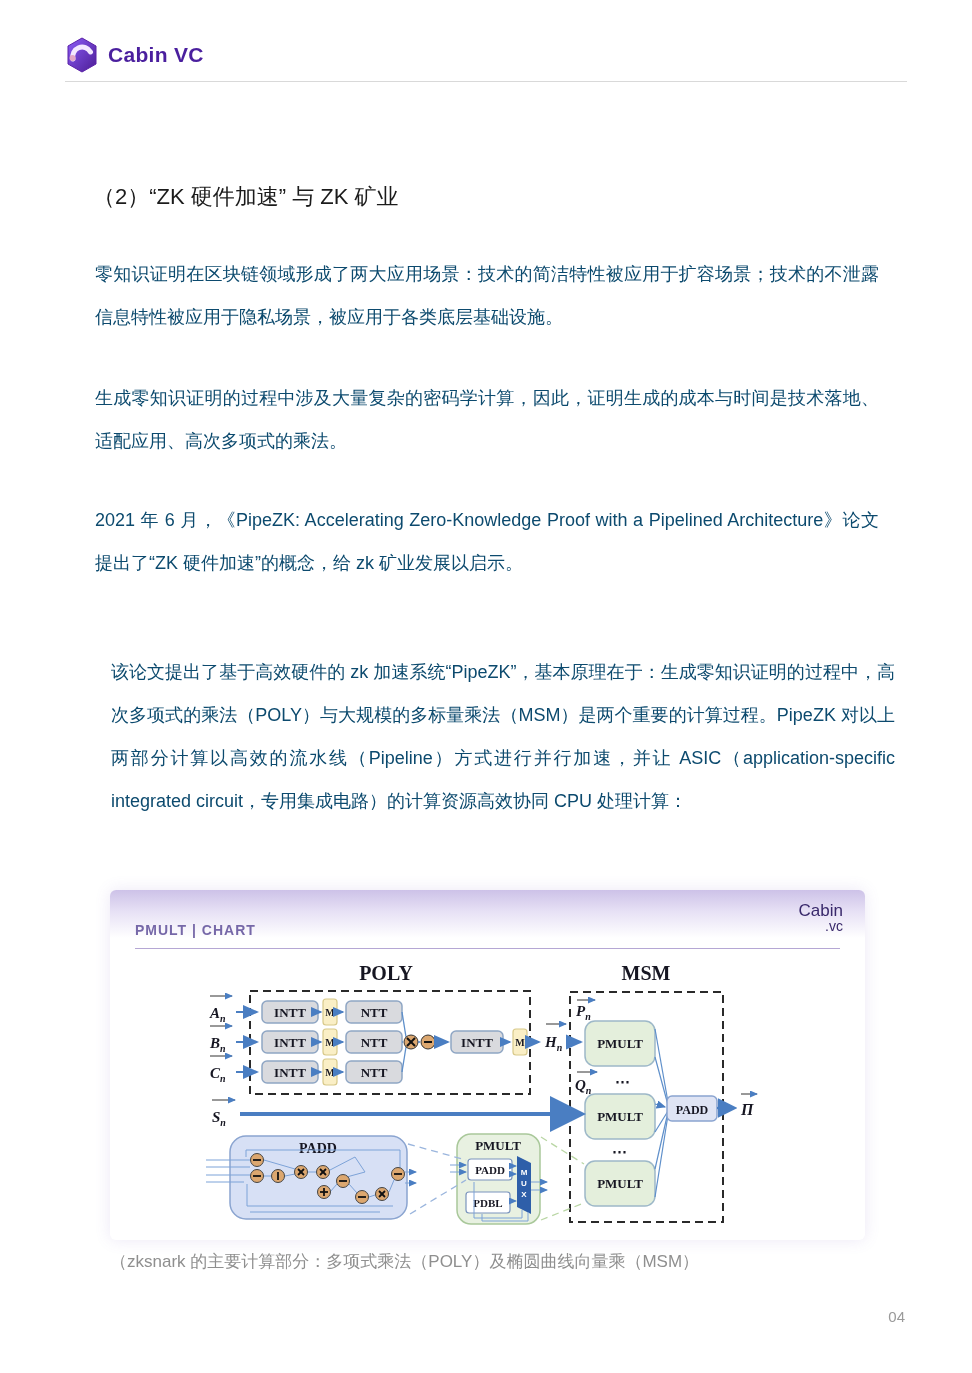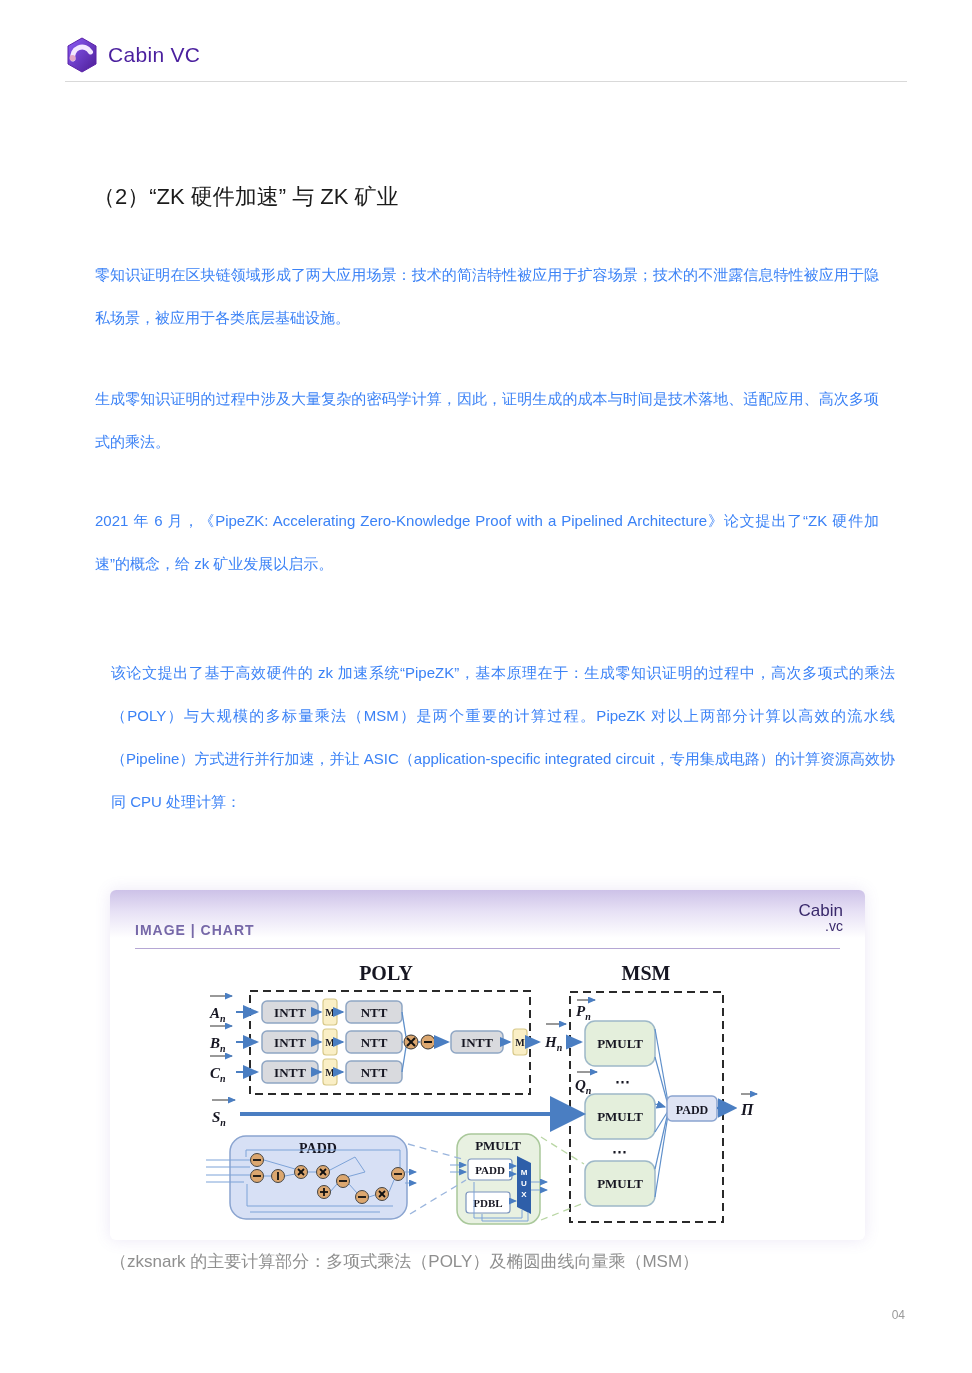--- a/index.html
+++ b/index.html
@@ -2,39 +2,39 @@
 <html><head>
 <meta charset="utf-8">
 <style>
   html,body{margin:0;padding:0;}
   body{
     width:972px;height:1373px;position:relative;background:#ffffff;
     font-family:"Liberation Sans",sans-serif;color:#2e2e2e;overflow:hidden;
   }
   
   .hdr-logo{position:absolute;top:36px;left:64px;display:flex;align-items:center;gap:8px;}
-  .hdr-logo .brand-text{font-size:21px;font-weight:normal;color:#4a1f9e;letter-spacing:.3px;text-align:right;}
+  .hdr-logo .brand-text{font-size:21px;font-weight:bold;color:#4a1f9e;letter-spacing:.3px;text-align:right;}
   .hdr-divider{position:absolute;top:81px;left:65px;width:842px;height:1px;background:#d9d9d9;}
   
   .heading{position:absolute;top:182px;left:93px;width:786px;font-size:22px;line-height:30px;font-weight:normal;color:#1b1b1b;}
-  .para{position:absolute;left:95px;width:784px;font-size:15px;line-height:43px;color:#3b82f6;text-align:justify;}
+  .para{position:absolute;left:95px;width:784px;font-size:18px;line-height:43px;color:#0c4a6e;text-align:justify;}
   .p1{top:253px;} .p2{top:377px;} .p3{top:499px;} .p4{top:651px;margin-left:16px;}
   
   .card{position:absolute;top:890px;left:110px;width:755px;height:350px;background:#ffffff;
         border-radius:6px;box-shadow:0 0 16px rgba(118,92,190,.14);}
   .card-grad{position:absolute;top:0;left:0;right:0;height:48px;border-radius:6px 6px 0 0;
         background:linear-gradient(180deg,#cdc2e8 0%,#e7e1f5 45%,rgba(255,255,255,0) 100%);}
   .card-header{position:absolute;top:0;left:0;right:0;height:58px;}
   .card-tag{position:absolute;left:25px;bottom:10px;font-size:14px;font-weight:bold;letter-spacing:1px;color:#7668a8;}
   .card-brand{position:absolute;right:22px;top:13px;text-align:right;color:#39296b;font-weight:normal;line-height:15px;}
   .card-brand .l1{font-size:17px;} .card-brand .l2{font-size:14px;}
   .card-divider{position:absolute;top:58px;left:25px;width:705px;height:1px;background:#b5a7d4;}
   .diagram{position:absolute;top:64px;left:0;}
   .caption{position:absolute;top:1250px;left:110px;width:755px;font-size:17px;color:#8f8f8f;}
-  .pagenum{position:absolute;top:1308px;right:67px;font-size:12px;color:#9a9a9a;}
+  .pagenum{position:absolute;top:1308px;right:67px;font-size:15px;color:#9a9a9a;}
   
   .t-serif{font-family:"Liberation Serif","DejaVu Serif",serif;font-weight:bold;fill:#161622;}
   .t-ital{font-style:italic;}
 </style>
 </head>
 <body>
 
 <div class="hdr-logo">
   <svg width="36" height="38" viewBox="0 0 36 38">
     <defs>
@@ -53,21 +53,21 @@
 
 <div class="heading">（2）“ZK 硬件加速” 与 ZK 矿业</div>
 <div class="para p1">零知识证明在区块链领域形成了两大应用场景：技术的简洁特性被应用于扩容场景；技术的不泄露信息特性被应用于隐私场景，被应用于各类底层基础设施。</div>
 <div class="para p2">生成零知识证明的过程中涉及大量复杂的密码学计算，因此，证明生成的成本与时间是技术落地、适配应用、高次多项式的乘法。</div>
 <div class="para p3">2021 年 6 月，《PipeZK: Accelerating Zero-Knowledge Proof with a Pipelined Architecture》论文提出了“ZK 硬件加速”的概念，给 zk 矿业发展以启示。</div>
 <div class="para p4">该论文提出了基于高效硬件的 zk 加速系统“PipeZK”，基本原理在于：生成零知识证明的过程中，高次多项式的乘法（POLY）与大规模的多标量乘法（MSM）是两个重要的计算过程。PipeZK 对以上两部分计算以高效的流水线（Pipeline）方式进行并行加速，并让 ASIC（application-specific integrated circuit，专用集成电路）的计算资源高效协同 CPU 处理计算：</div>
 
 <div class="card">
   <div class="card-grad"></div>
   <div class="card-header">
-    <span class="card-tag">IMAGE | CHART</span>
+    <span class="card-tag">PMULT | CHART</span>
     <span class="card-brand">
       <span class="l1">Cabin</span><br>
       <span class="l2">.vc</span>
     </span>
   </div>
   <div class="card-divider"></div>
 
   <svg class="diagram" width="755" height="286" viewBox="0 0 755 286">
     <defs>
       <marker id="arr" markerWidth="8" markerHeight="7" refX="7" refY="3.5" orient="auto">

